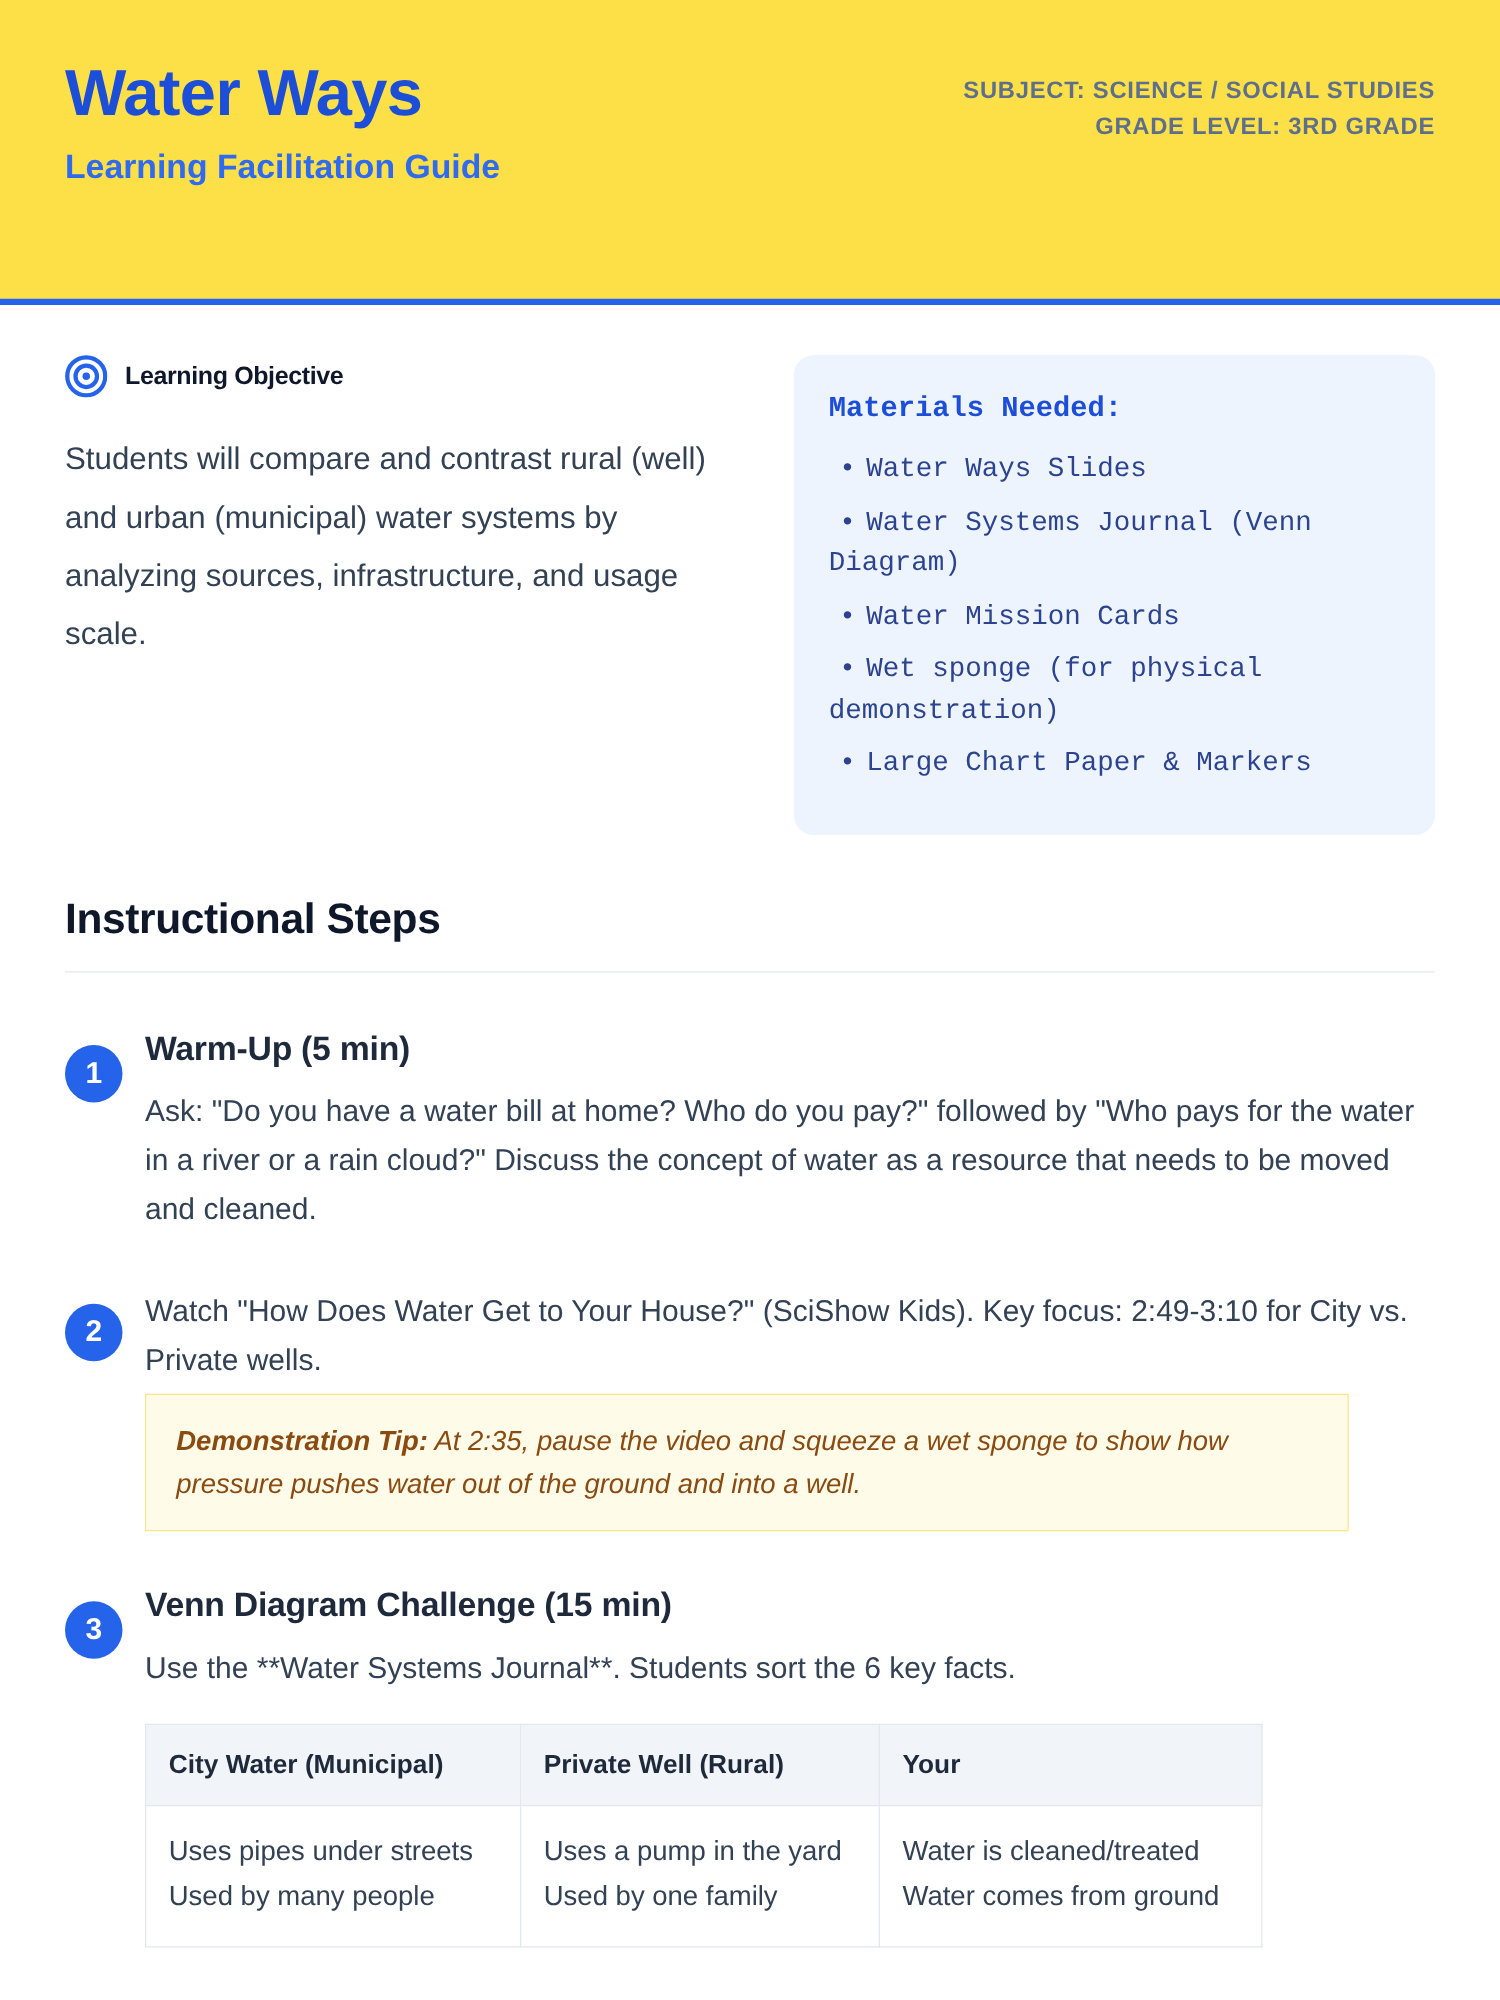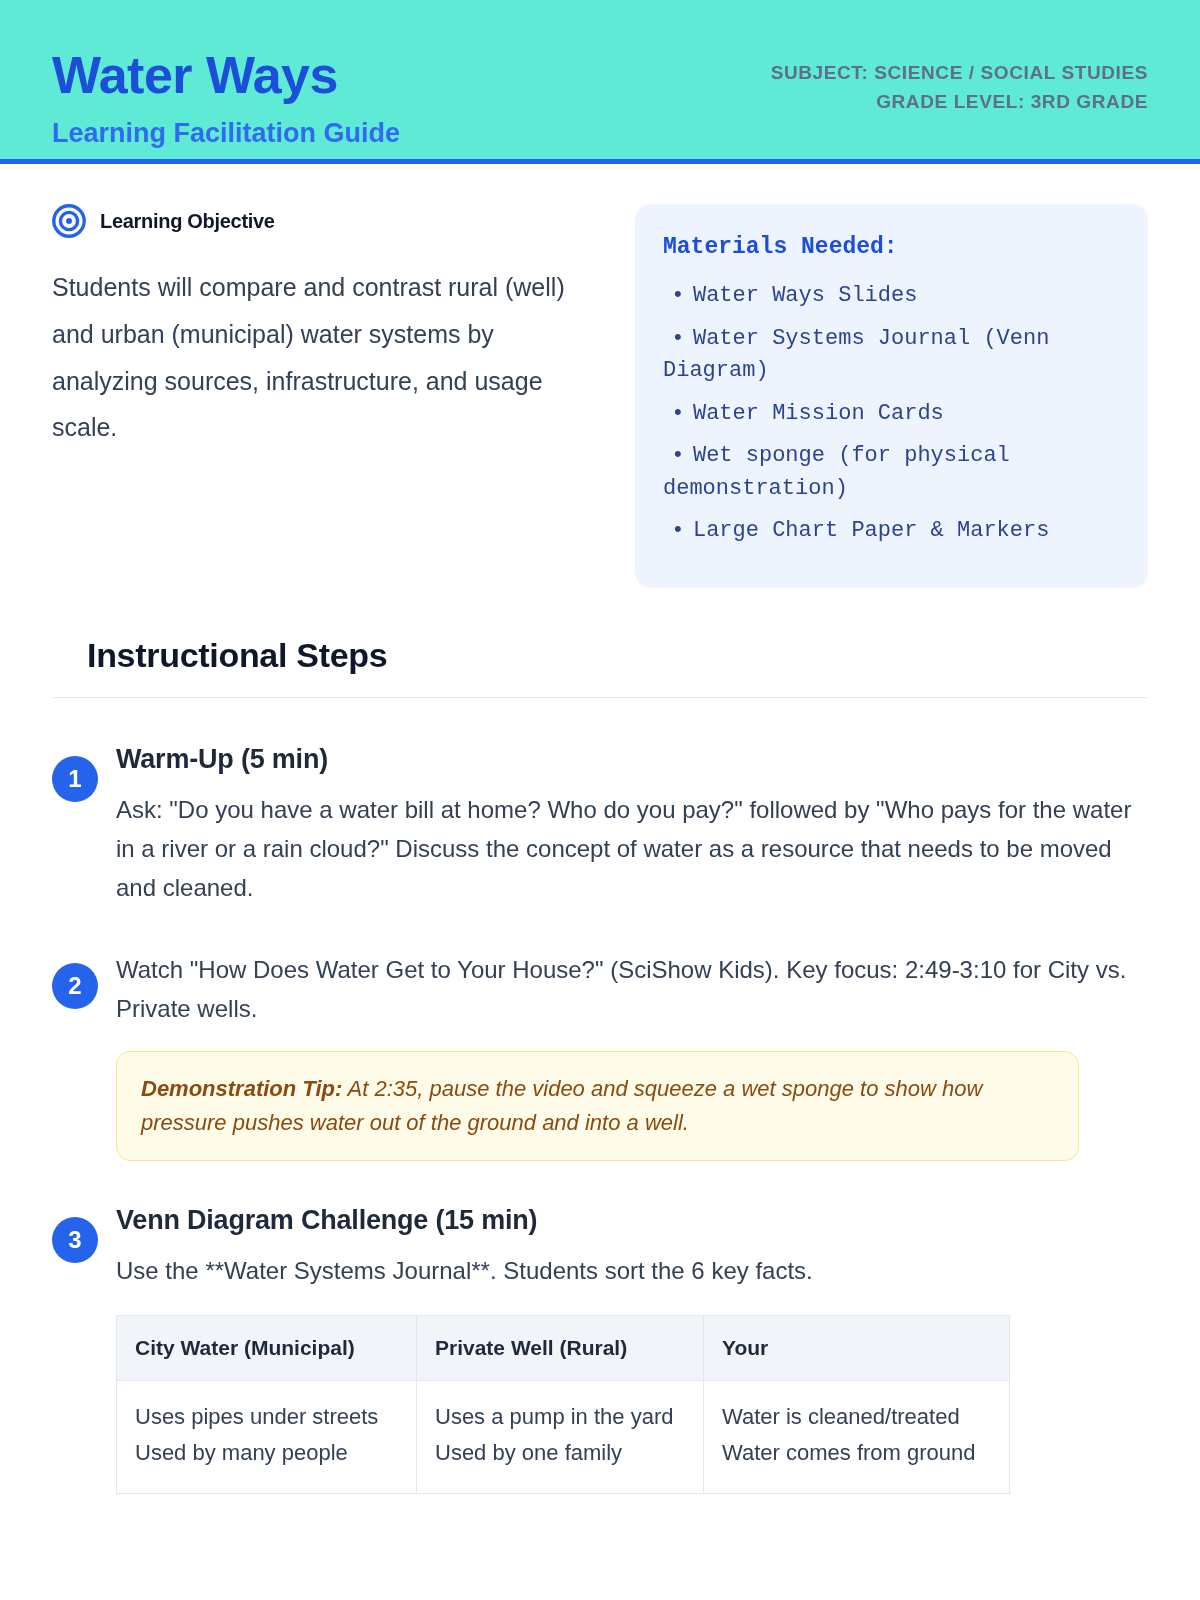--- a/index.html
+++ b/index.html
@@ -8,27 +8,27 @@
     width: 1200px;
     height: 1600px;
     background: #ffffff;
     font-family: "Liberation Sans", sans-serif;
     color: #334155;
     overflow: hidden;
   }
 
   
   .doc-header {
-    background: #5eead4;
+    background: #fde047;
     border-bottom: 5px solid #2563eb;
     padding: 46px 52px 38px 52px;
     display: flex;
     align-items: flex-start;
     justify-content: space-between;
-    height: 164px;
+    height: 244px;
   }
   .title-block { padding-top: 2px; }
   .doc-title {
     font-size: 52px;
     font-weight: bold;
     color: #1d4ed8;
     line-height: 1.05;
     letter-spacing: -0.5px;
     margin: 0;
   }
@@ -114,21 +114,20 @@
   }
 
   
   .section-title {
     font-size: 34px;
     font-weight: bold;
     color: #0f172a;
     letter-spacing: -0.3px;
     margin-top: 48px;
     margin-bottom: 22px;
-    margin-left: 35px;
   }
   .divider {
     height: 1px;
     background: #e2e8f0;
     border: 0;
     margin: 0 0 46px 0;
   }
 
   .step {
     display: flex;
@@ -161,23 +160,23 @@
   .step-text {
     font-size: 24px;
     line-height: 1.62;
     color: #334155;
   }
 
   
   .tip-box {
     background: #fefbe8;
     border: 1px solid #fde68a;
-    border-radius: 14px;
+    border-radius: 0;
     padding: 20px 24px;
-    margin-top: 22px;
+    margin-top: 6px;
     max-width: 963px;
   }
   .tip-text {
     font-size: 22px;
     line-height: 1.55;
     font-style: italic;
     color: #8a4a10;
   }
   .tip-label { font-weight: bold; font-style: italic; }
 

